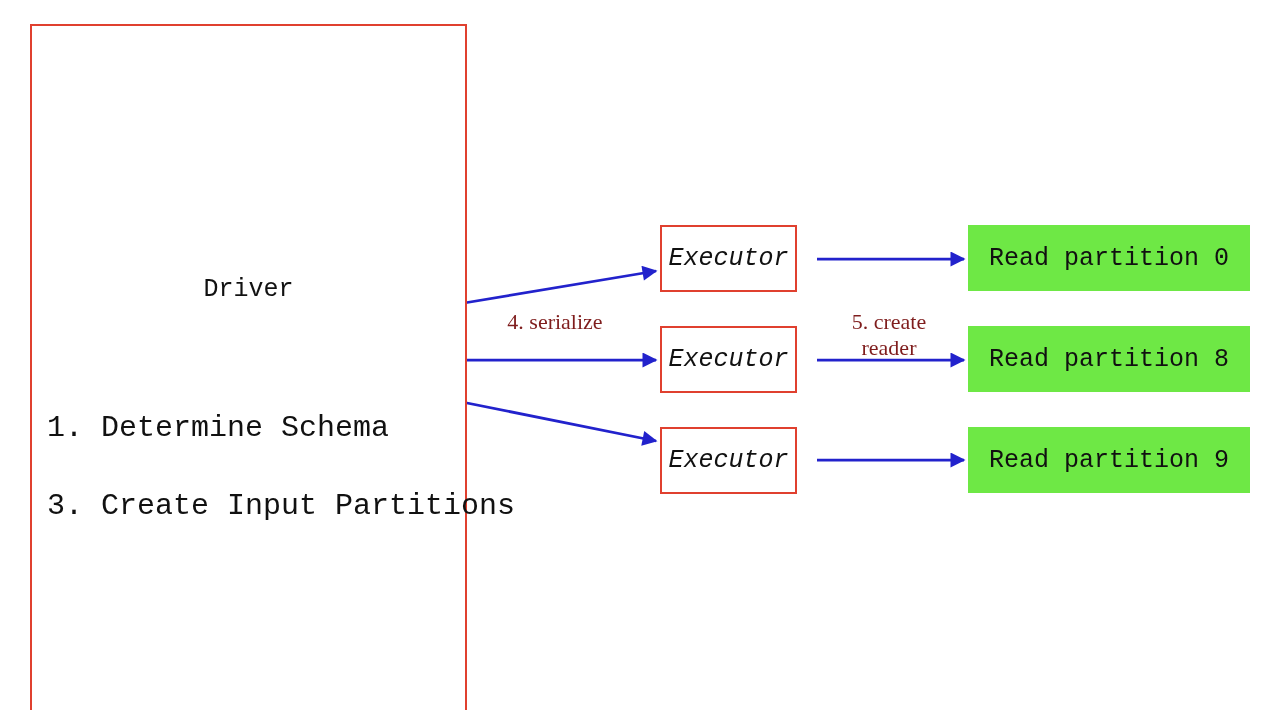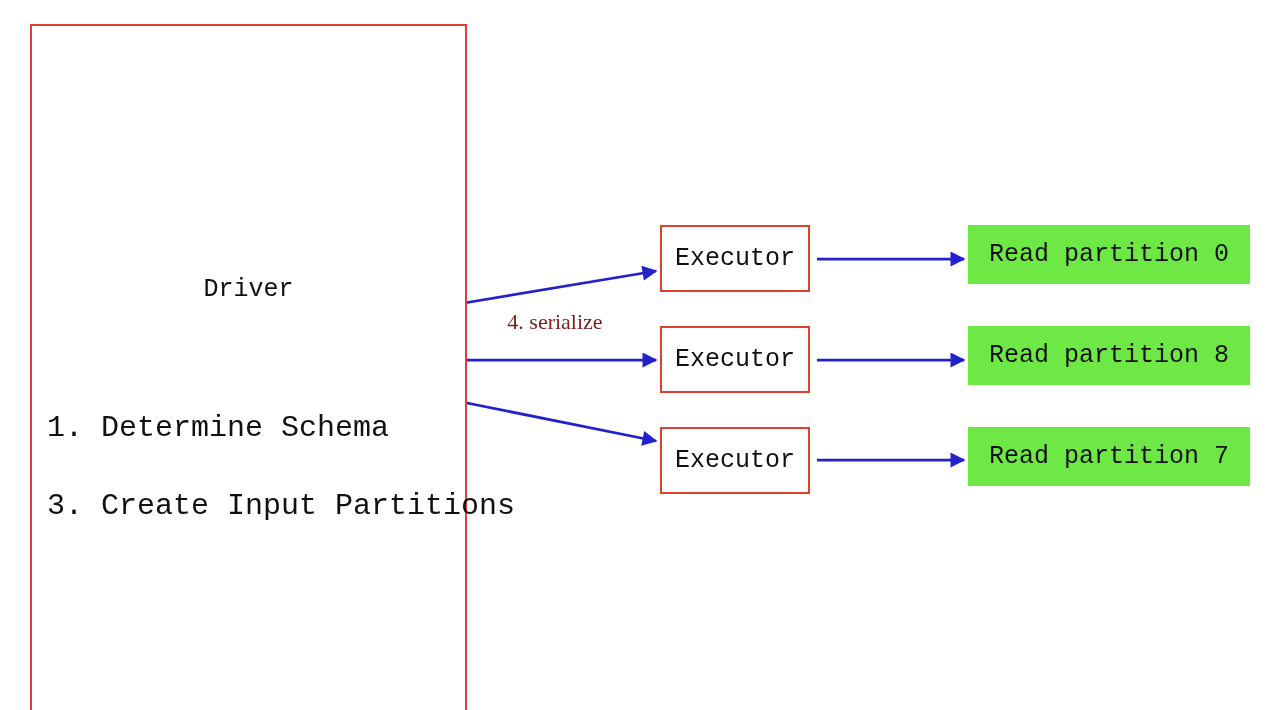--- a/index.html
+++ b/index.html
@@ -56,27 +56,28 @@
   .node {
     position: absolute;
     display: flex;
     align-items: center;
     justify-content: center;
     font-size: 25px;
     white-space: pre;
   }
   .executor {
     left: 660px;
-    width: 150px; height: 67px;
+    width: 137px; height: 67px;
     border: 2px solid var(--box-red);
     background: var(--bg);
+    font-style: italic;
   }
   .partition {
     left: 968px;
-    width: 282px; height: 59px;
+    width: 282px; height: 66px;
     background: var(--partition-green);
     border: none;
   }
   .row0 { top: 225px; }
   .row1 { top: 326px; }
   .row2 { top: 427px; }
 
   .edge-label {
     position: absolute;
     width: 220px;
@@ -126,23 +127,25 @@
     <span>Executor</span>
   </div>
 
   <div class="node partition row0">
     <span>Read partition 0</span>
   </div>
   <div class="node partition row1">
     <span>Read partition 8</span>
   </div>
   <div class="node partition row2">
-    <span>Read partition 7</span>
+    <span>Read partition 9</span>
   </div>
 
   <div class="edge-label edge-label-serialize">
     <div>4. serialize</div>
   </div>
 
   <div class="edge-label edge-label-reader">
+    <div>5. create</div>
+    <div>reader</div>
   </div>
 
 </div>
 
 </body></html>

